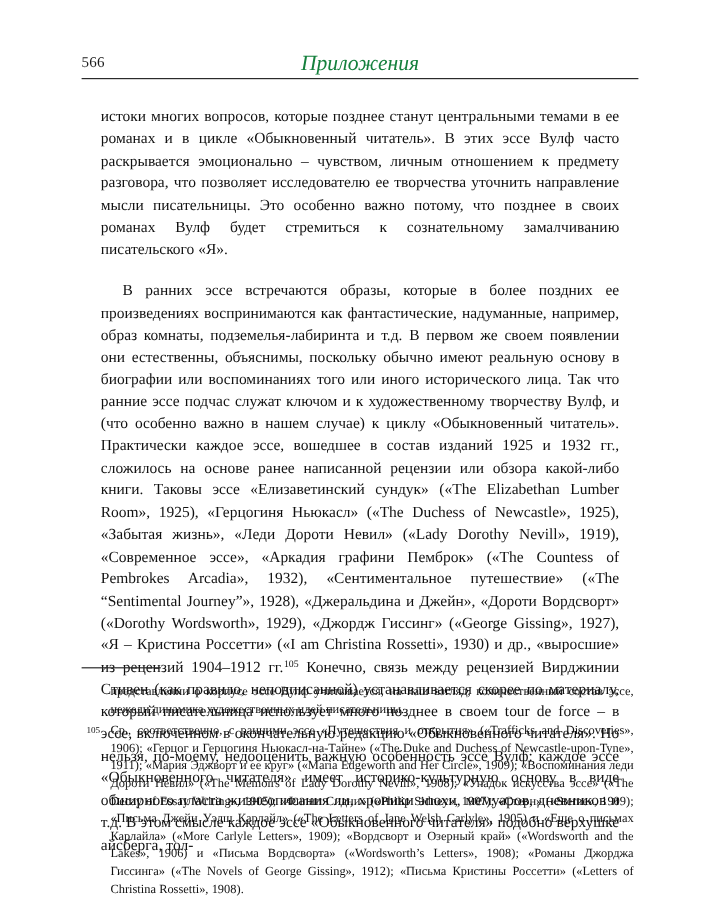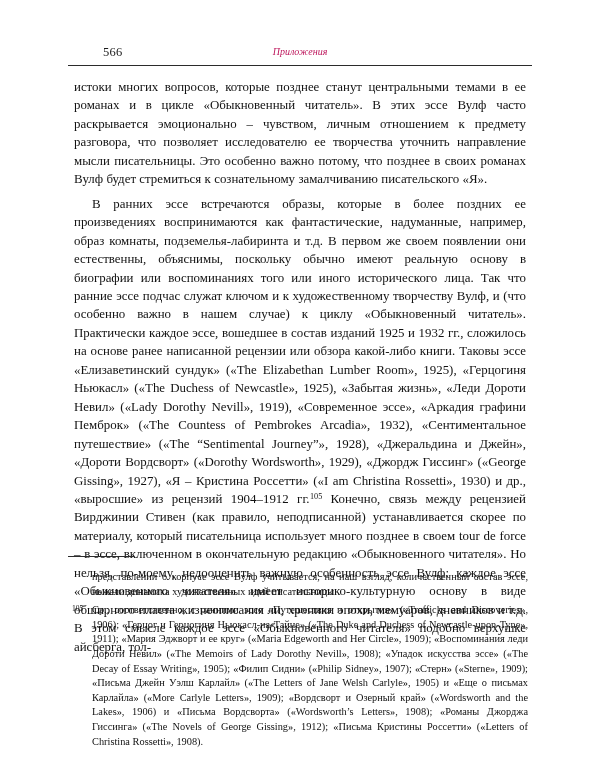--- a/index.html
+++ b/index.html
@@ -34,51 +34,50 @@
     height: 20px;
   }
   .running-head .folio {
     position: absolute;
     left: 0;
     top: 0;
     font-size: 12.5px;
     line-height: 16px;
     letter-spacing: 0.2px;
     color: #1a1a1a;
-    margin-left: 35px;
   }
   .running-head .head-title {
     position: absolute;
     left: 0;
     top: 0;
     width: 464px;
     text-align: center;
     font-style: italic;
-    font-size: 10px;
+    font-size: 18px;
     line-height: 16px;
-    color: #be185d;
+    color: #15803d;
   }
   .head-rule {
     position: absolute;
     left: 68px;
     top: 65px;
     width: 464px;
     height: 1.4px;
     background: #2b2b2b;
   }
 
   
   .body-col {
     position: absolute;
     left: 68px;
     top: 72px;
     width: 464px;
   }
   .body-col p {
-    margin: 6px;
+    margin: 16px;
     text-align: justify;
     text-justify: inter-word;
     font-size: 12.9px;
     line-height: 18.45px;
     text-indent: 18px;
     hyphens: manual;
     word-spacing: 0.1px;
   }
   .body-col p.first {
     text-indent: 0;

